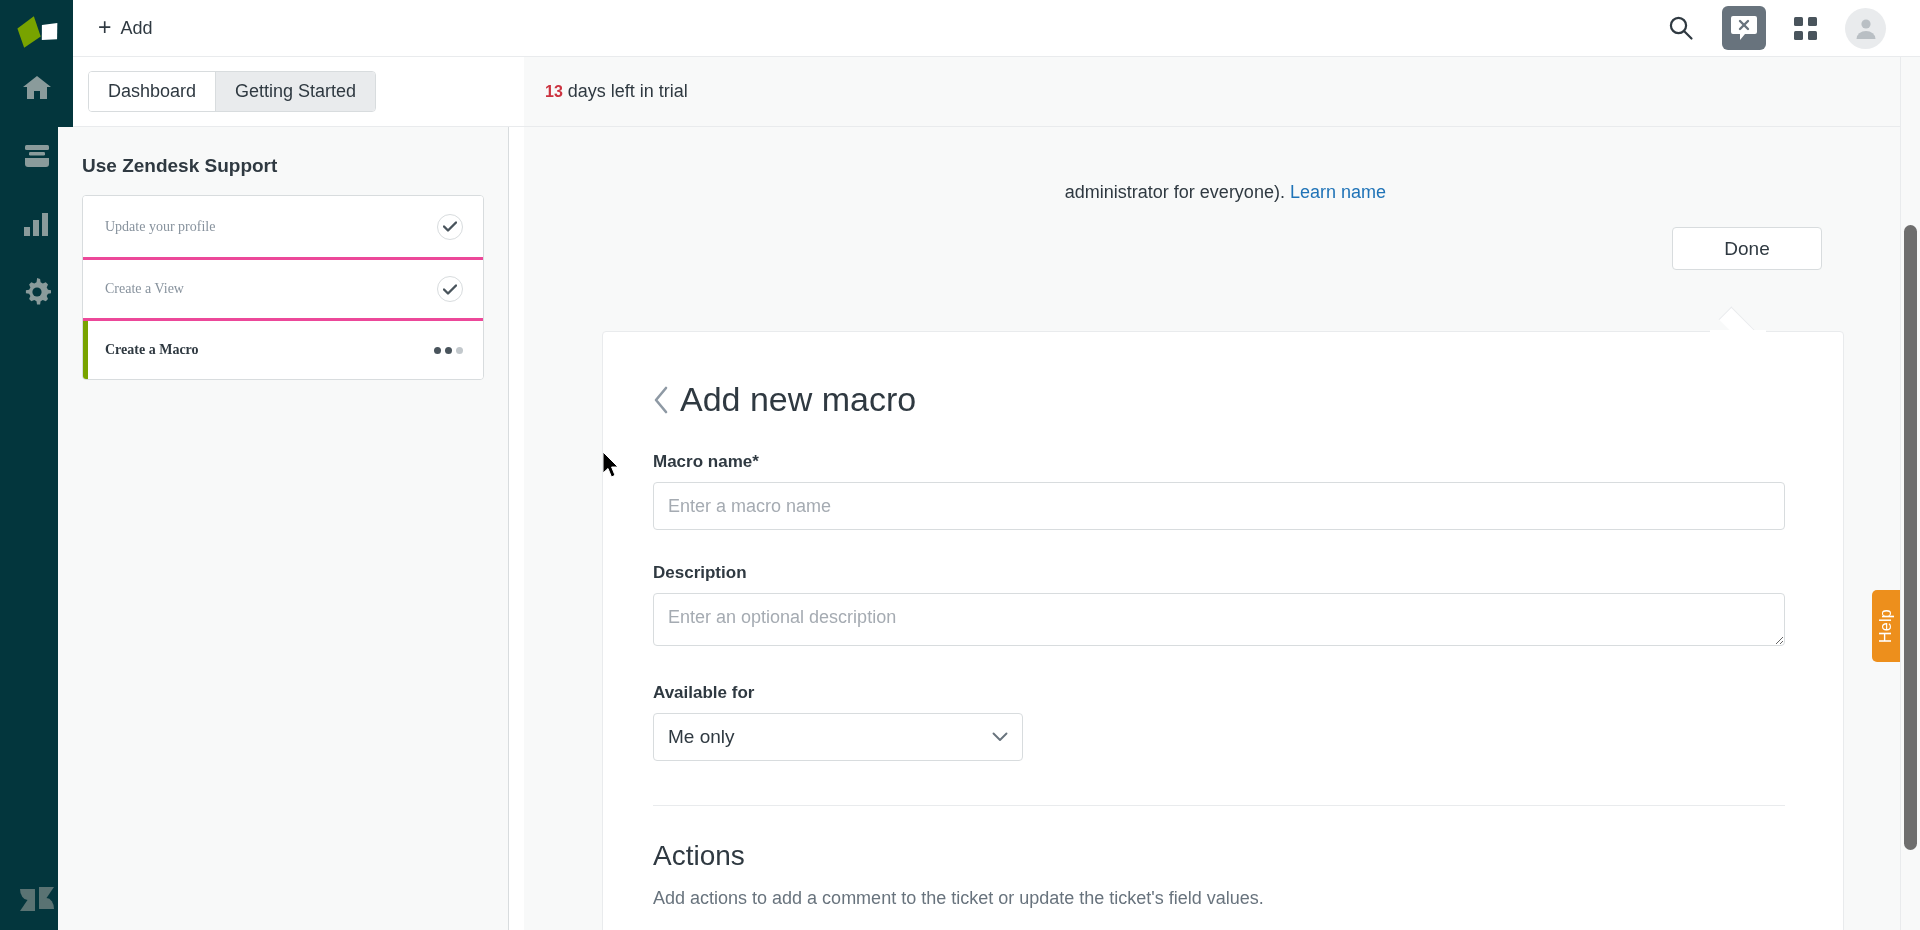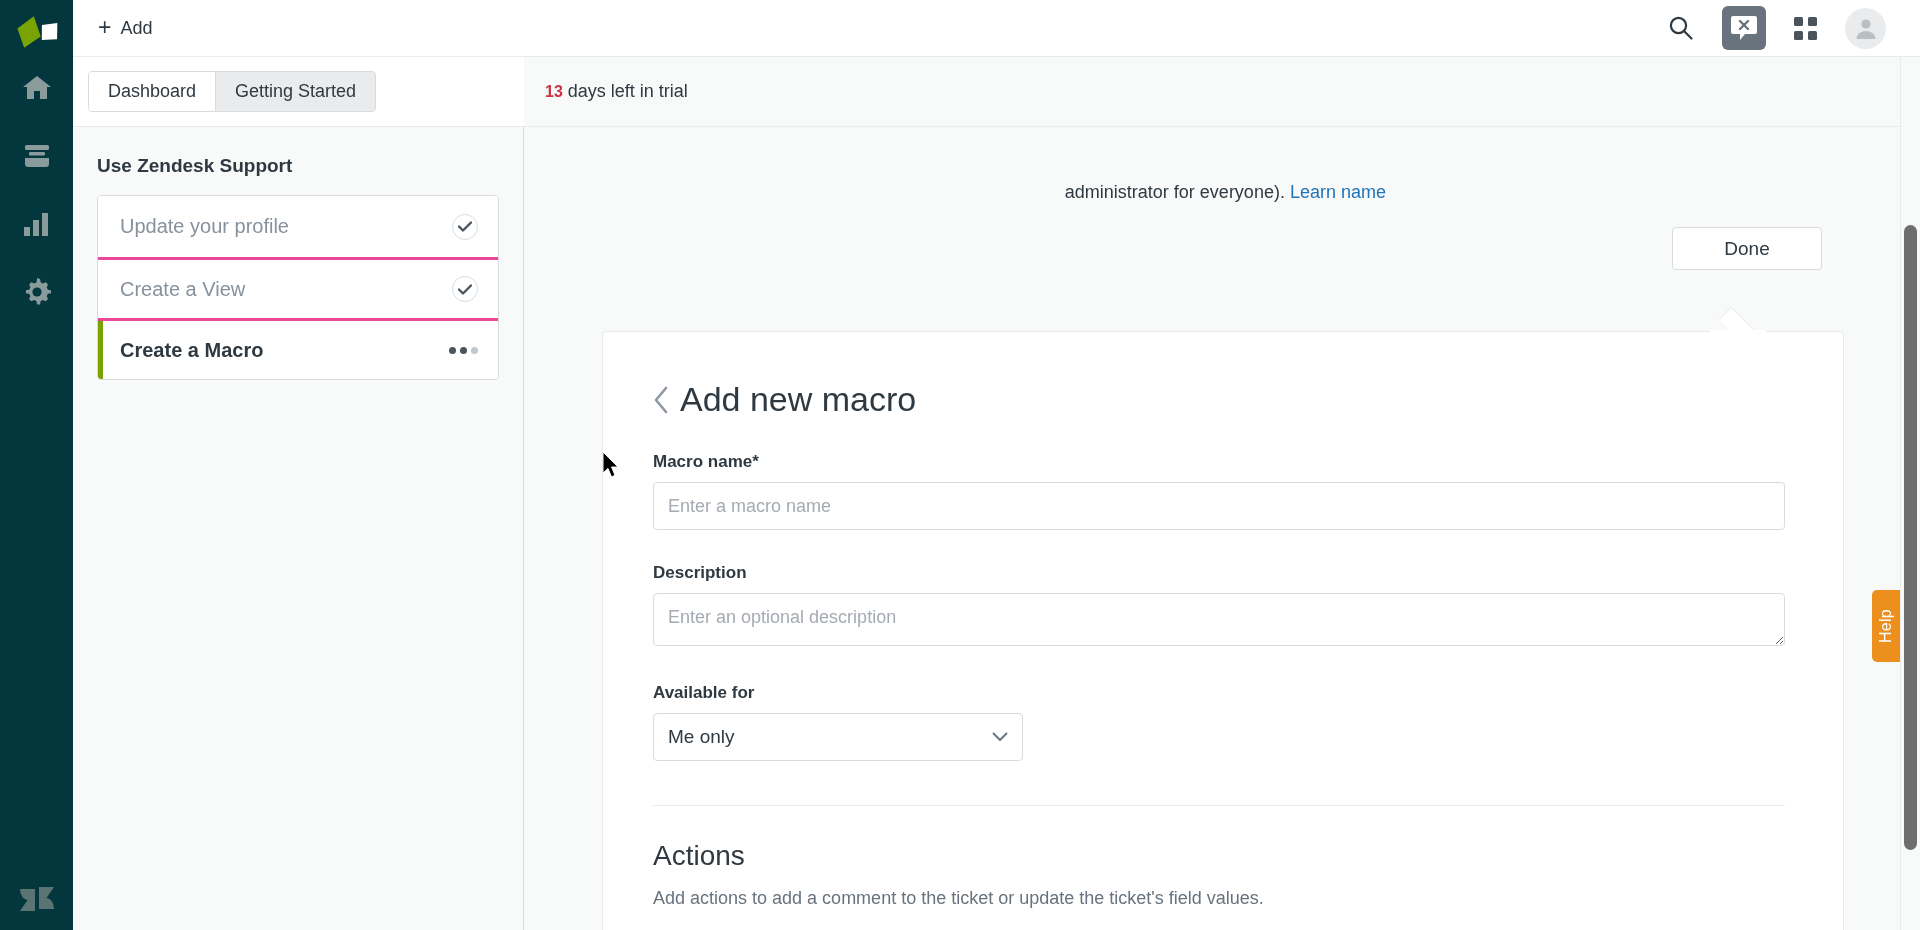--- a/index.html
+++ b/index.html
@@ -79,21 +79,21 @@
   .tabs { display: flex; border: 1px solid #d8dcde; border-radius: 4px; overflow: hidden; }
   .tab {
     padding: 9px 19px; font-size: 18px; color: #2f3941;
     background: #ffffff; cursor: pointer; white-space: nowrap;
   }
   .tab + .tab { border-left: 1px solid #d8dcde; }
   .tab.active { background: #e9ebed; }
 
   
   .leftpanel {
-    position: absolute; left: 73px; top: 127px;
+    position: absolute; left: 58px; top: 127px;
     width: 451px; height: 803px;
     background: #f8f9f9;
     border-right: 1px solid #d8dcde;
   }
   .panel-title {
     font-size: 19px; font-weight: bold; color: #2f3941;
     margin: 28px 0 18px 24px;
   }
   .checklist {
     margin: 0 24px 0 24px;
@@ -104,21 +104,21 @@
   }
   .cl-item {
     position: relative;
     height: 61px;
     display: flex; align-items: center;
     padding: 0 20px 0 22px;
     cursor: pointer;
     background: #ffffff;
   }
   .cl-item + .cl-item { border-top: 3px solid #ec4899; }
-  .cl-item .cl-label { font-size: 20px; color: #87929d; }
+  .cl-item .cl-label { font-size: 14px; color: #87929d; font-family: Liberation Serif, serif; }
   .cl-item.current .cl-label { color: #2f3941; font-weight: bold; }
   .cl-item.current::before {
     content: ""; position: absolute; left: 0; top: 0; bottom: 0;
     width: 5px; background: #78a300;
   }
   .cl-right { margin-left: auto; display: flex; align-items: center; }
   .check-circle {
     width: 26px; height: 26px; border-radius: 50%;
     border: 1px solid #d8dcde; background: #fff;
     display: flex; align-items: center; justify-content: center;

